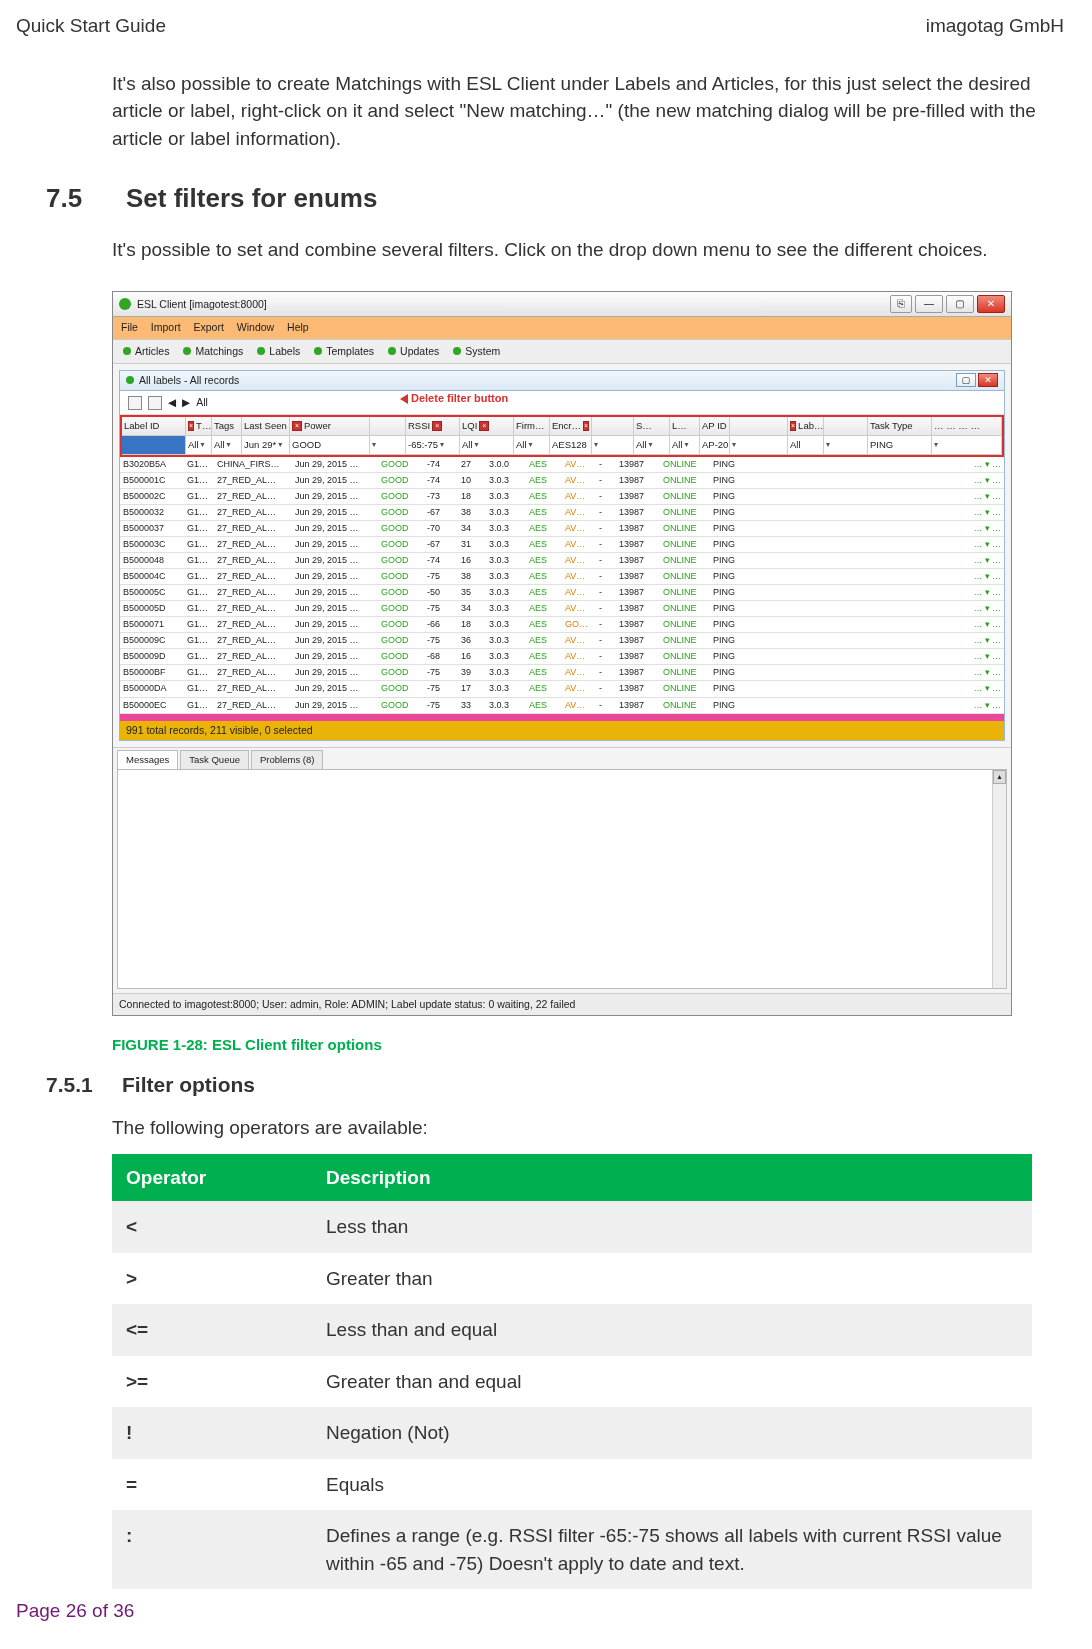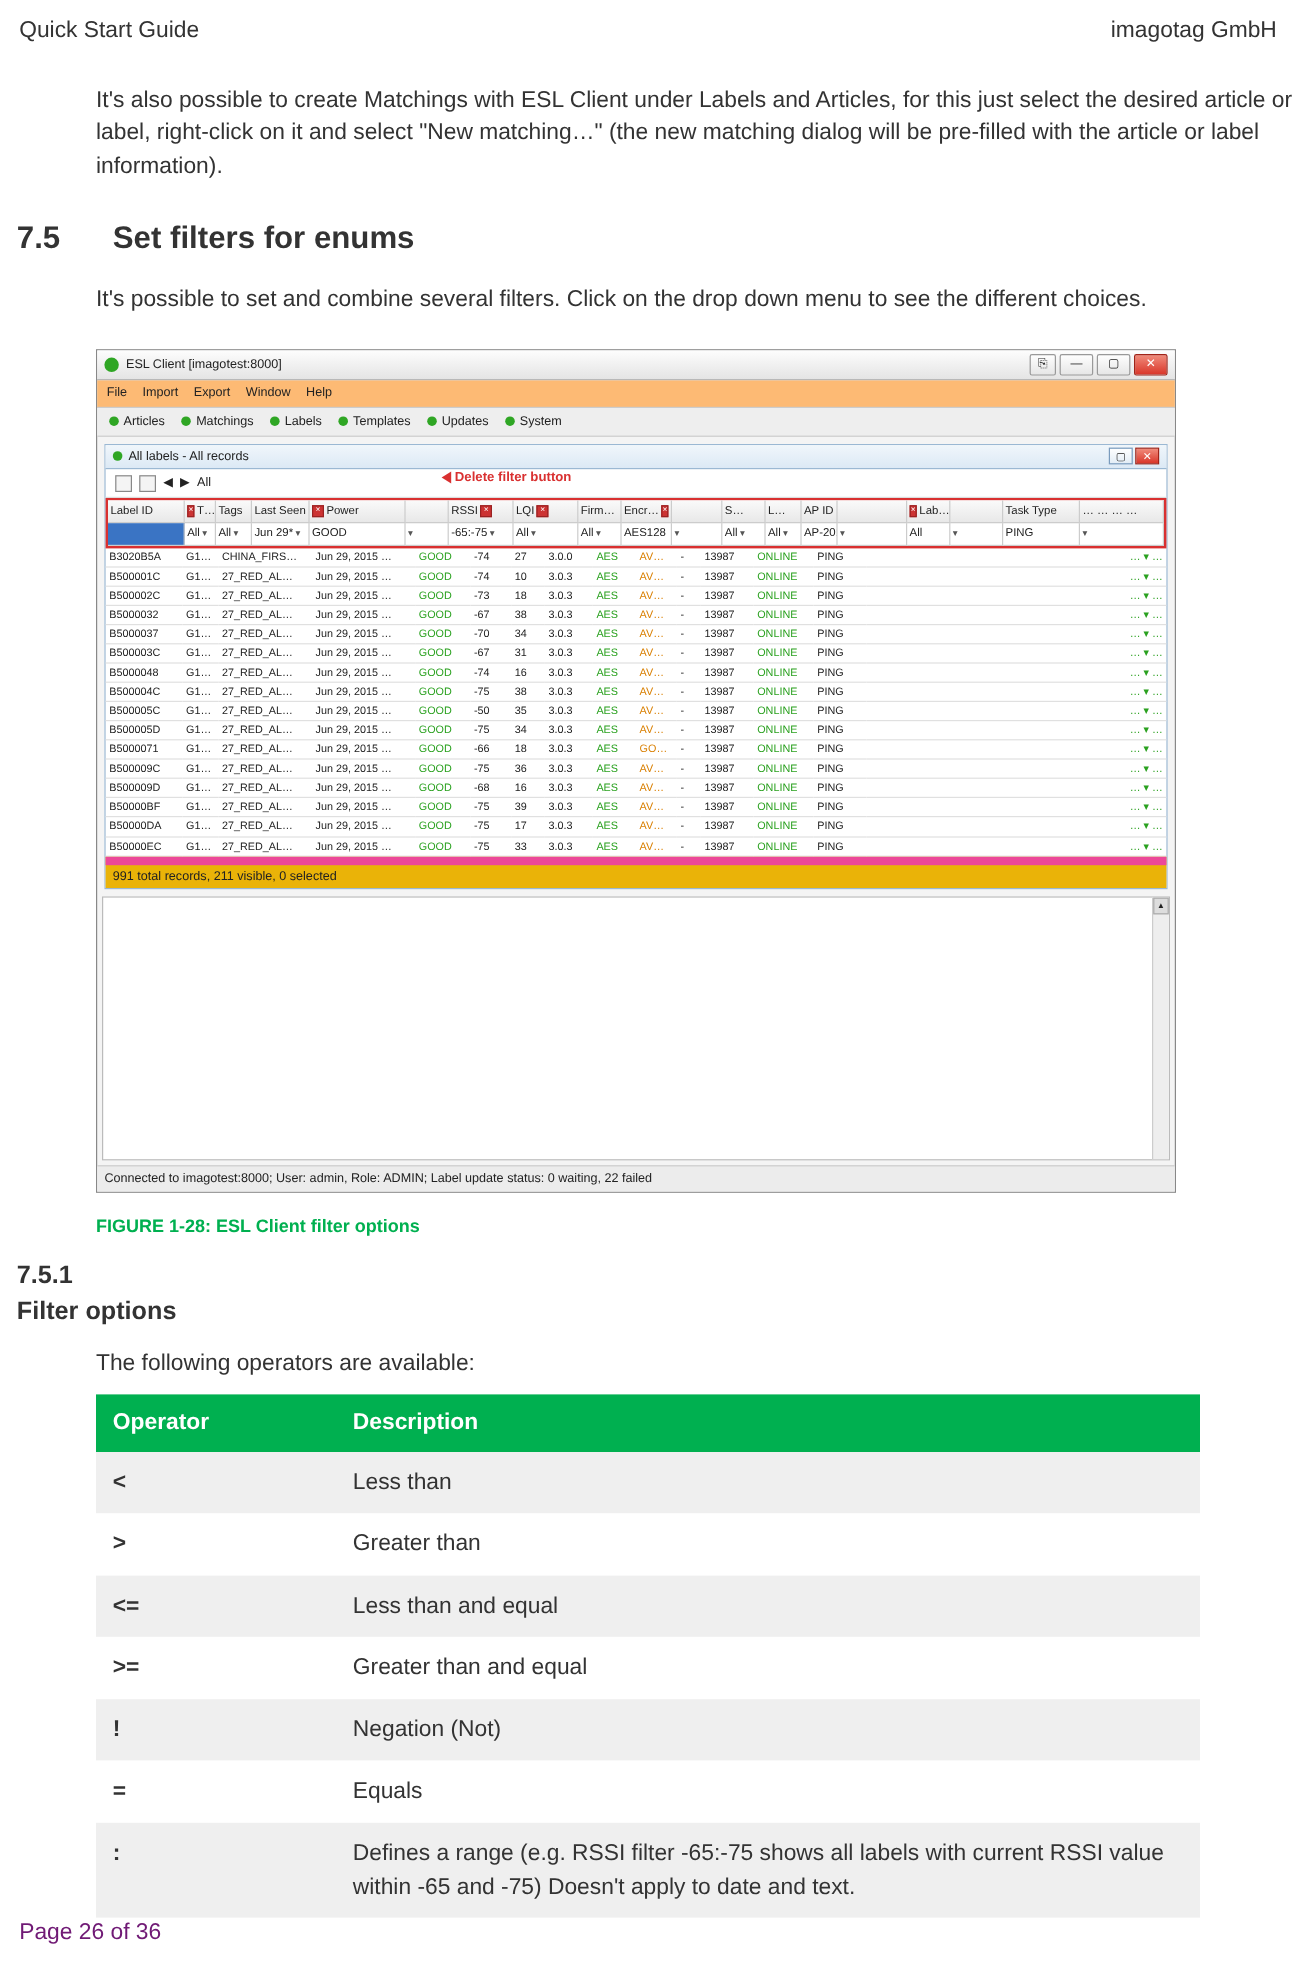--- a/index.html
+++ b/index.html
@@ -13,26 +13,26 @@
     font-size: 19px;
     line-height: 1.45;
   }
   .page-header {
     display: flex;
     justify-content: space-between;
     padding: 12px 28px 10px 16px;
     font-size: 19px;
     color: #333;
   }
-  .content-wrap { padding: 20px 12px 0 0; }
+  .content-wrap { padding: 20px 12px 0 0; margin-left: 32px; }
   .para-block { padding-left: 80px; margin-bottom: 28px; }
   .h2-row { display: flex; align-items: baseline; gap: 24px; padding-left: 14px; margin-bottom: 18px; }
   .h2-num { font-size: 26px; font-weight: 600; width: 56px; }
   .h2-text { font-size: 26px; font-weight: 600; }
-  .h3-row { display: flex; align-items: flex-start; padding-left: 14px; margin-bottom: 14px; flex-direction: column; }
+  .h3-row { display: flex; align-items: center; gap: 20px; padding-left: 14px; margin-bottom: 14px; }
   .h3-num { font-size: 21px; font-weight: 600; width: 56px; }
   .h3-text { font-size: 21px; font-weight: 600; }
   .sub-para { padding-left: 80px; margin-bottom: 12px; }
 
   
   .figure-wrap { padding-left: 80px; margin-bottom: 14px; }
   .esl-window {
     width: 900px;
     border: 1px solid #888;
     background: #f4f4f4;
@@ -613,20 +613,25 @@
                 <td>13987</td>
                 <td class="online">ONLINE</td>
                 <td>PING</td>
                 <td class="act">… ▾ …</td>
               </tr>
             </tbody>
         </table>
         <div class="status-strip">991 total records, 211 visible, 0 selected</div>
       </div>
 
+      <div class="bottom-tabs">
+        <div class="sel">Messages</div>
+        <div>Task Queue</div>
+        <div>Problems (8)</div>
+      </div>
       <div class="msg-area">
         <div class="scroll">
           <div class="thumb-up">▴</div>
         </div>
       </div>
       <div class="footer-strip">Connected to imagotest:8000; User: admin, Role: ADMIN; Label update status: 0 waiting, 22 failed</div>
     </div>
 
     <div class="fig-caption">FIGURE 1-28: ESL Client filter options</div>
   </div>

